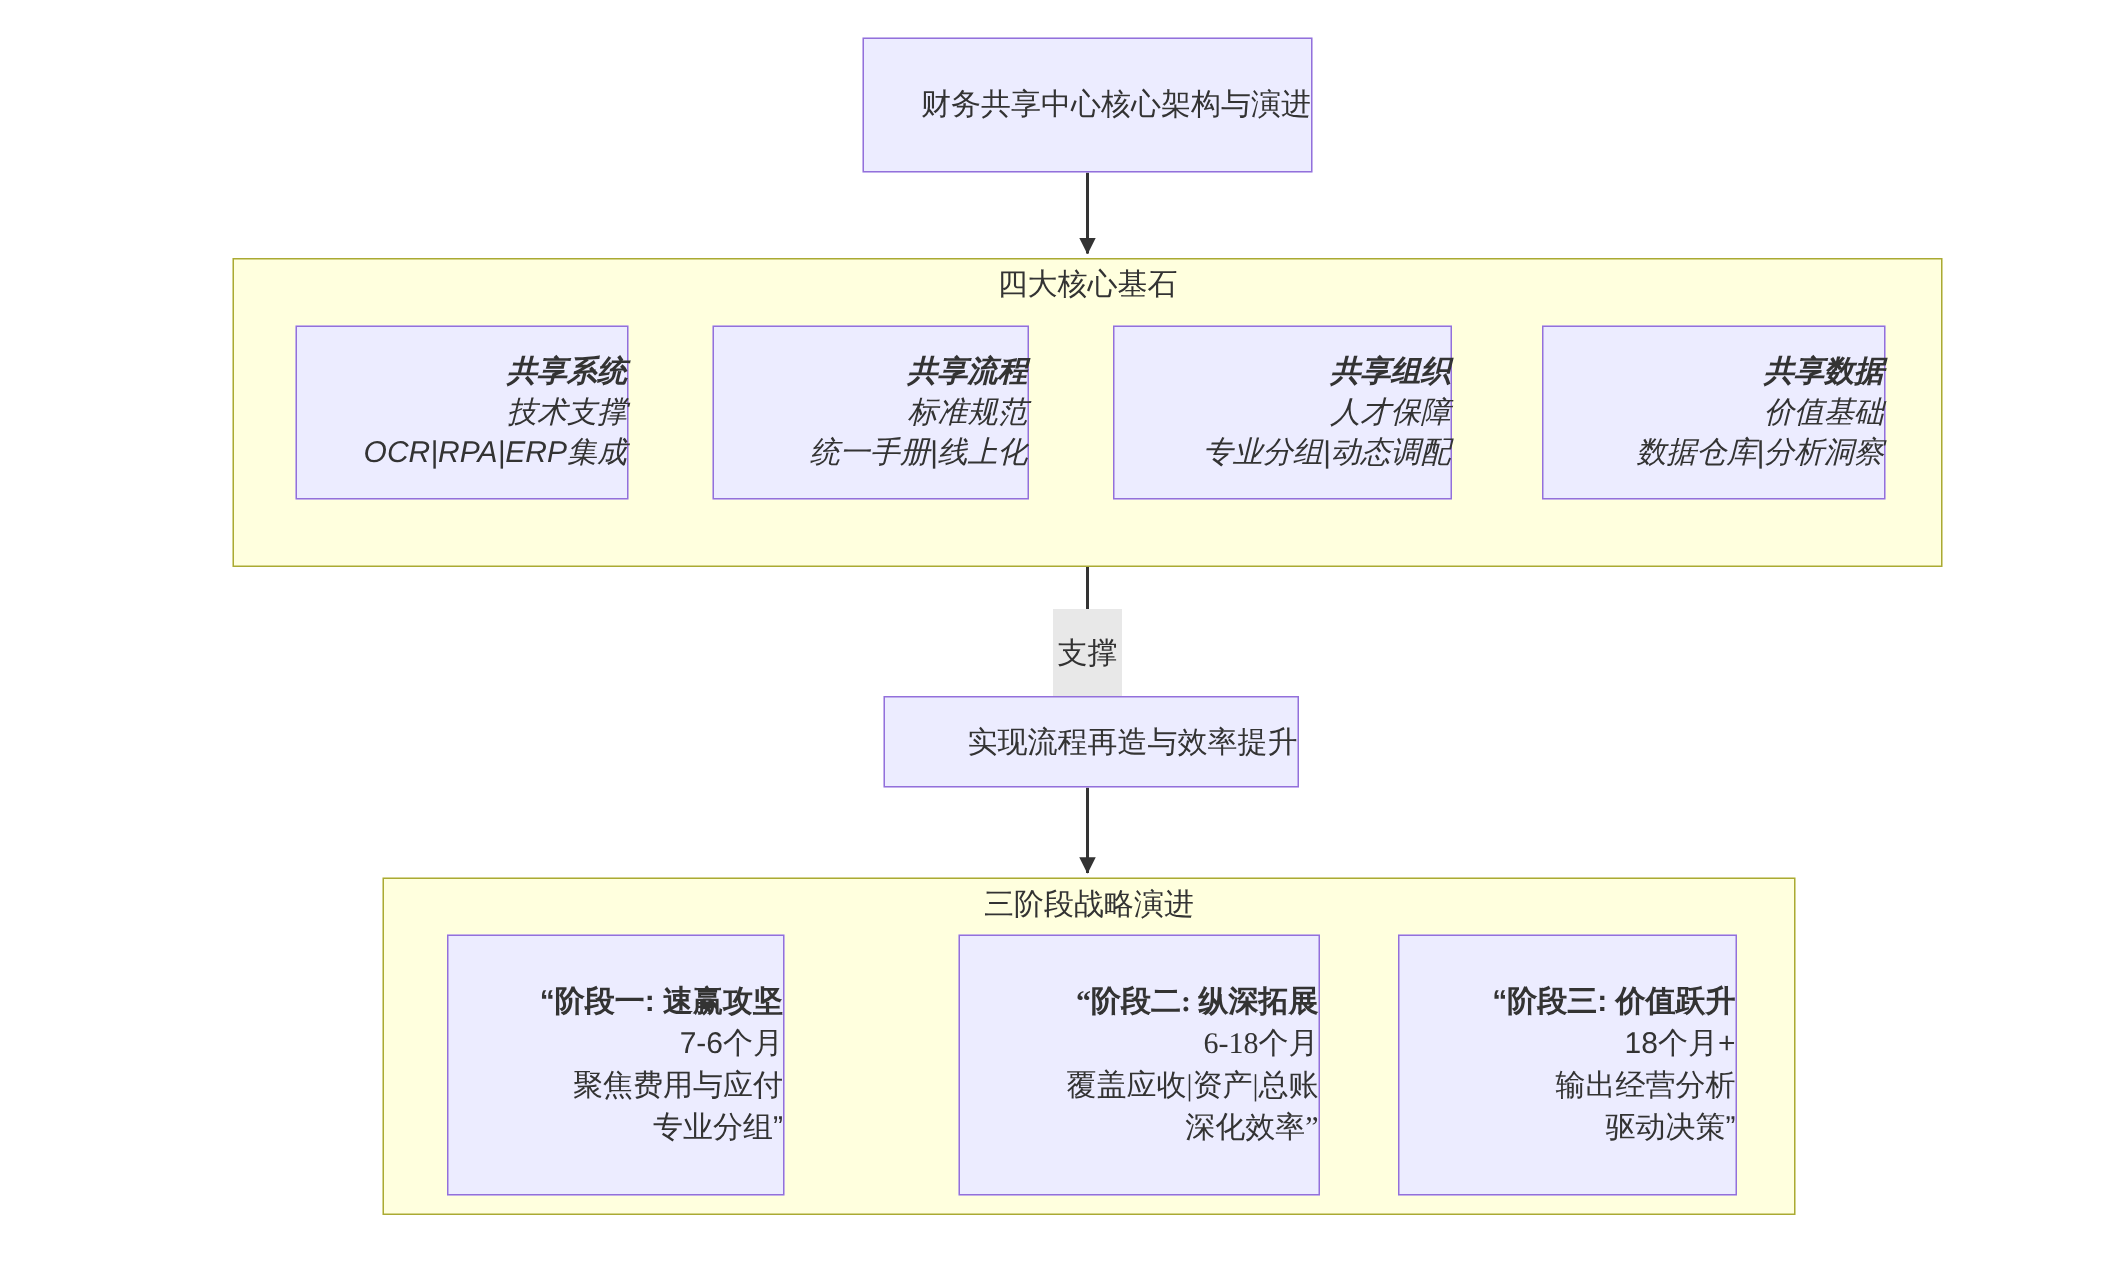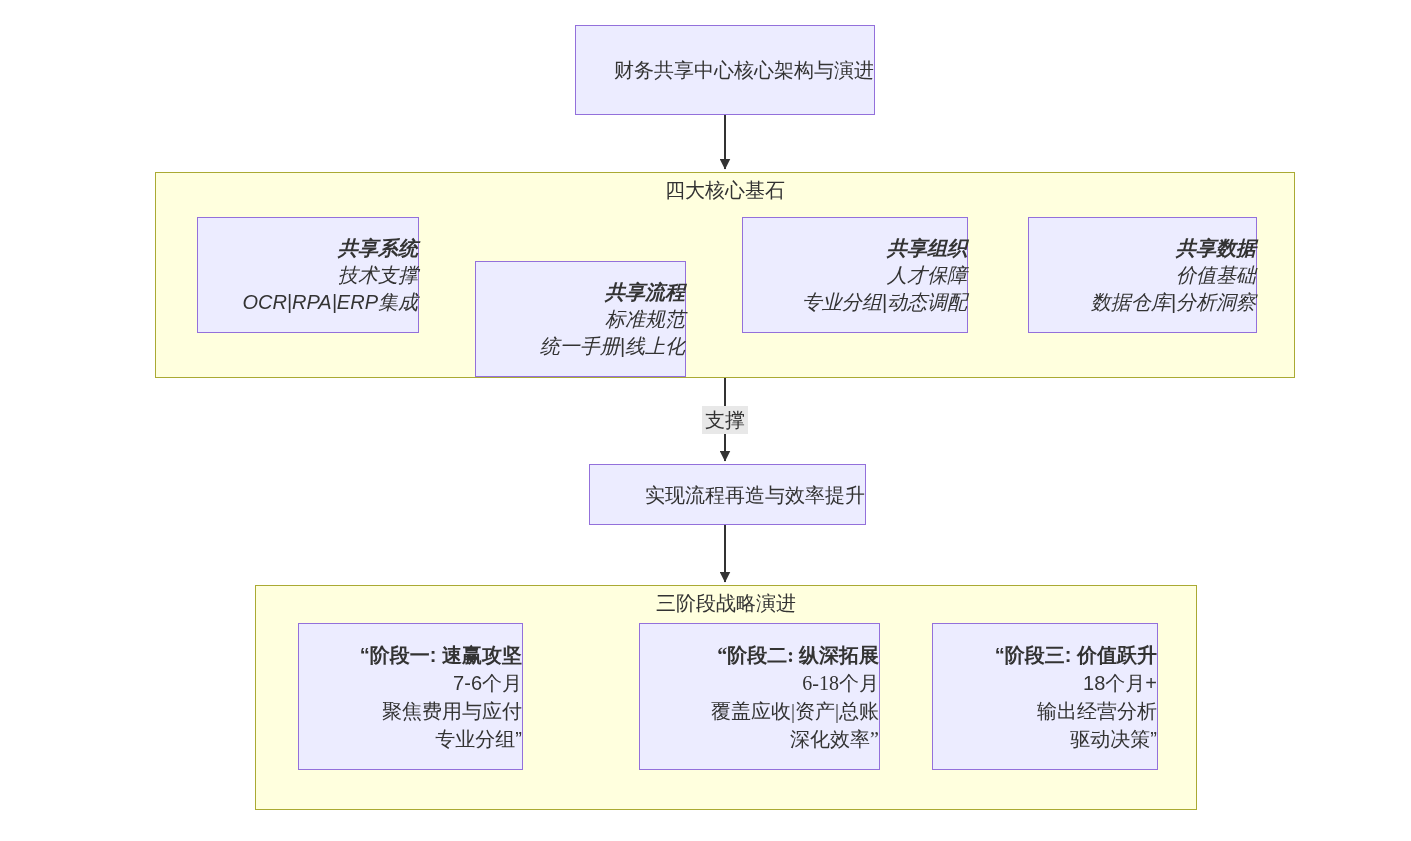--- a/index.html
+++ b/index.html
@@ -34,26 +34,26 @@
     border:1px solid var(--cluster-border);
     box-sizing:border-box;
   }
   .cluster-title{
     position:absolute;top:3px;left:0;width:100%;
     text-align:center;font-size:20px;line-height:28px;color:var(--text-color);
   }
   .edge-label{
     position:absolute;
     background:var(--edge-label-bg);
-    font-size:20px;line-height:28px;padding:0 3px;
+    font-size:20px;line-height:28px;padding:16px 3px;
     transform:translate(-50%,0);
     color:var(--text-color);
   }
   .pillar{top:217px;height:116px;line-height:27px;font-style:italic;}
-  .stage{top:623px;height:147px;padding-left:16px;}
+  .stage{top:623px;height:174px;padding-left:16px;}
 </style>
 </head>
 <body>
 
 <div class="canvas">
 
   <svg class="edge-layer">
     <defs>
       <marker id="arrow" viewBox="0 0 10 10" refX="9.5" refY="5" markerUnits="userSpaceOnUse" markerWidth="11" markerHeight="11" orient="auto">
         <path class="arrow-head" d="M0,0 L10,5 L0,10 z"></path>
@@ -73,21 +73,21 @@
   <div class="cluster" style="left:155px;top:172px;width:1140px;height:206px;">
     <div class="cluster-title">四大核心基石</div>
   </div>
 
   <div class="node pillar" style="left:197px;width:222px;">
     <div class="bold">共享系统</div>
     <div>技术支撑</div>
     <div>OCR|RPA|ERP集成</div>
   </div>
 
-  <div class="node pillar" style="left:475px;width:211px;margin-top:44px;">
+  <div class="node pillar" style="left:475px;width:211px;">
     <div class="bold">共享流程</div>
     <div>标准规范</div>
     <div>统一手册|线上化</div>
   </div>
 
   <div class="node pillar" style="left:742px;width:226px;">
     <div class="bold">共享组织</div>
     <div>人才保障</div>
     <div>专业分组|动态调配</div>
   </div>

